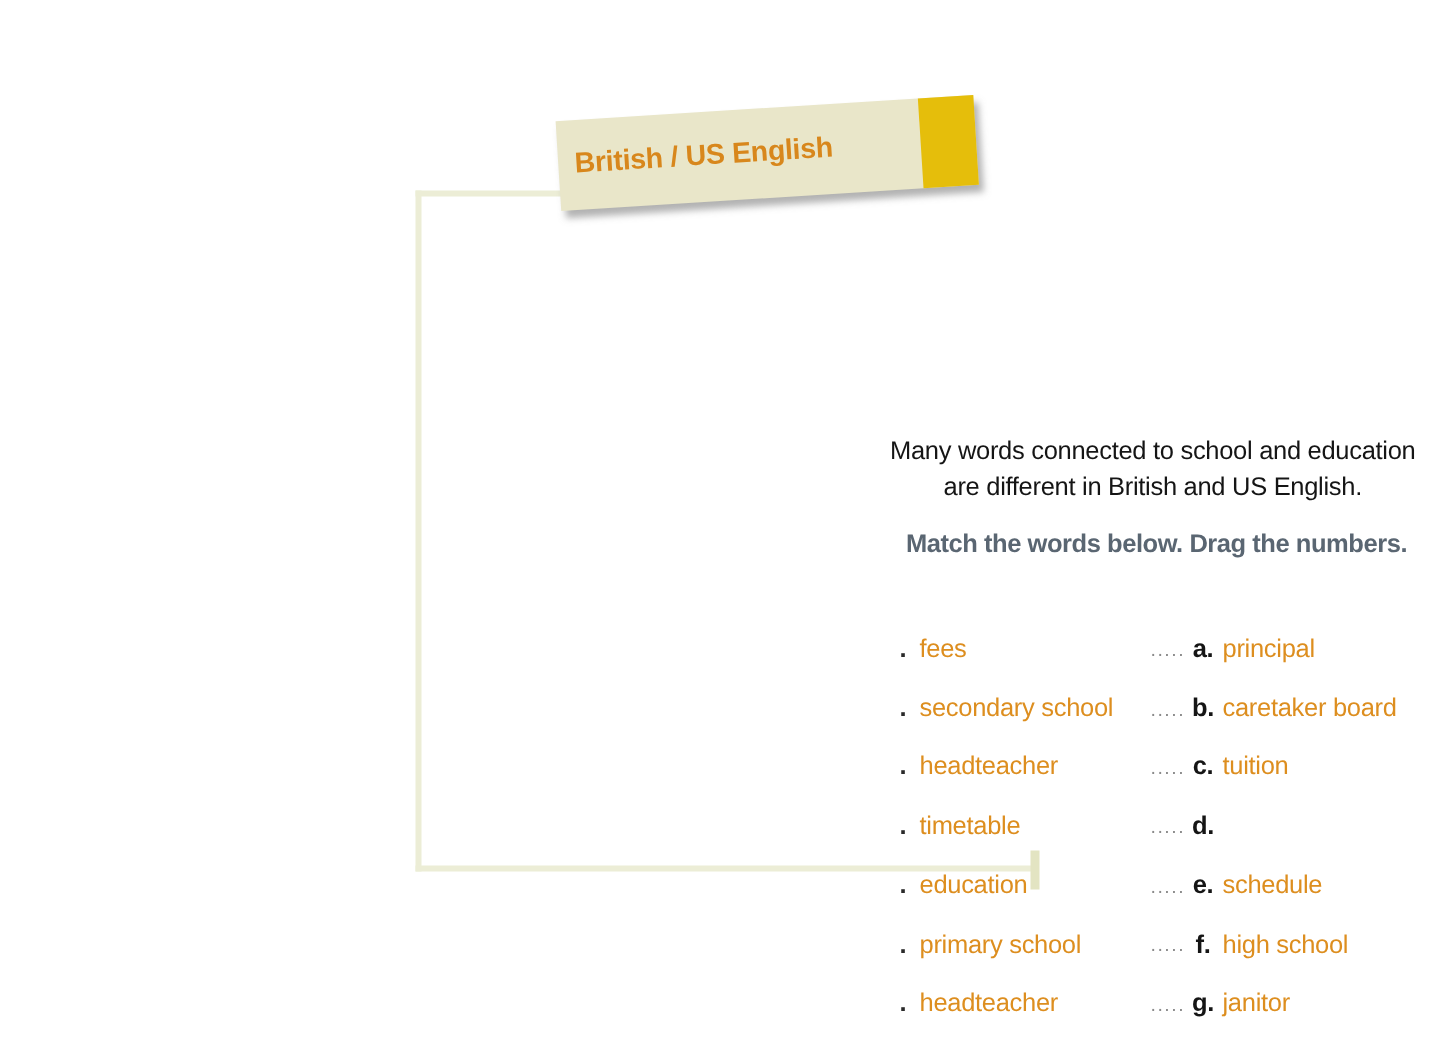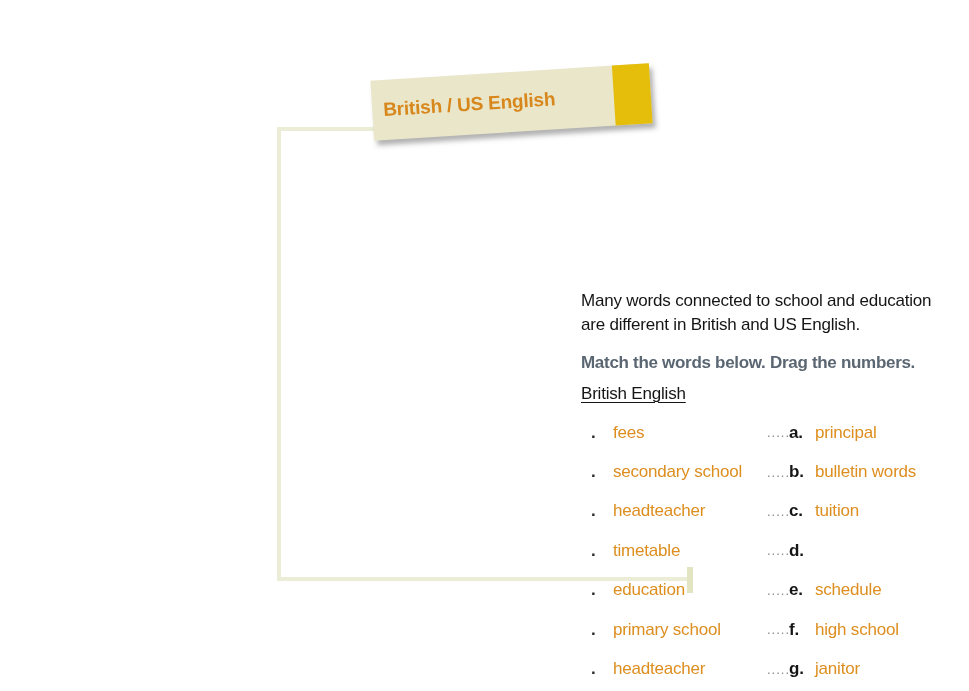--- a/index.html
+++ b/index.html
@@ -12,20 +12,21 @@
     position:relative; width:969px; height:691px; background:#ffffff;
     font-family:"Liberation Sans","DejaVu Sans",sans-serif;
     overflow:hidden;
   }
   
   .panel{
     position:absolute; left:277px; top:127px; width:411px; height:454px;
     border-left:4px solid var(--border);
     border-bottom:4px solid var(--border);
     box-sizing:border-box;
+    text-align:center;
   }
   .panel-top-border{
     position:absolute; left:277px; top:127px; width:123px; height:4px;
     background:var(--border);
   }
   .border-cap{
     position:absolute; left:687px; top:567px; width:6px; height:26px;
     background:var(--cap);
   }
   
@@ -91,23 +92,20 @@
 <div class="stage">
 
   <div class="panel-top-border"></div>
   <div class="panel">
 
     <div class="intro">Many words connected to school and education are different in British and US English.</div>
 
     <div class="instruction">Match the words below. Drag the numbers.</div>
 
     <div class="headers">
-      <div class="header-left">
-        <span>British English</span>
-      </div>
     </div>
 
     <div class="rows">
   <div class="row">
     <div class="cell-left">
       <span class="slot-left">.</span>
       <span class="word">fees</span>
     </div>
     <div class="cell-right">
       <span class="dots">.....</span>
@@ -117,21 +115,21 @@
   </div>
 
   <div class="row">
     <div class="cell-left">
       <span class="slot-left">.</span>
       <span class="word">secondary school</span>
     </div>
     <div class="cell-right">
       <span class="dots">.....</span>
       <span class="letter">b.</span>
-      <span class="word">bulletin words</span>
+      <span class="word">caretaker board</span>
     </div>
   </div>
 
   <div class="row">
     <div class="cell-left">
       <span class="slot-left">.</span>
       <span class="word">headteacher</span>
     </div>
     <div class="cell-right">
       <span class="dots">.....</span>

